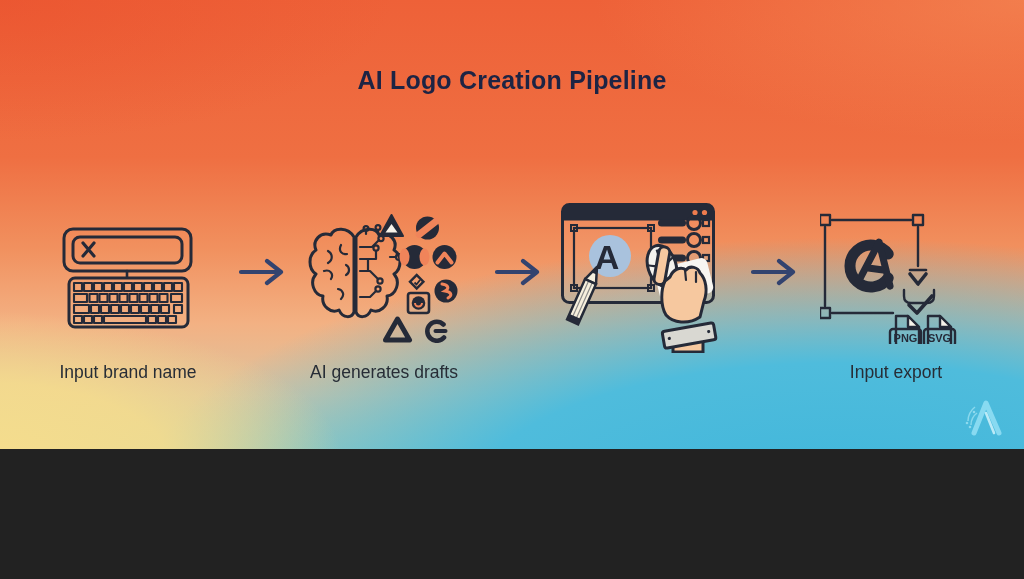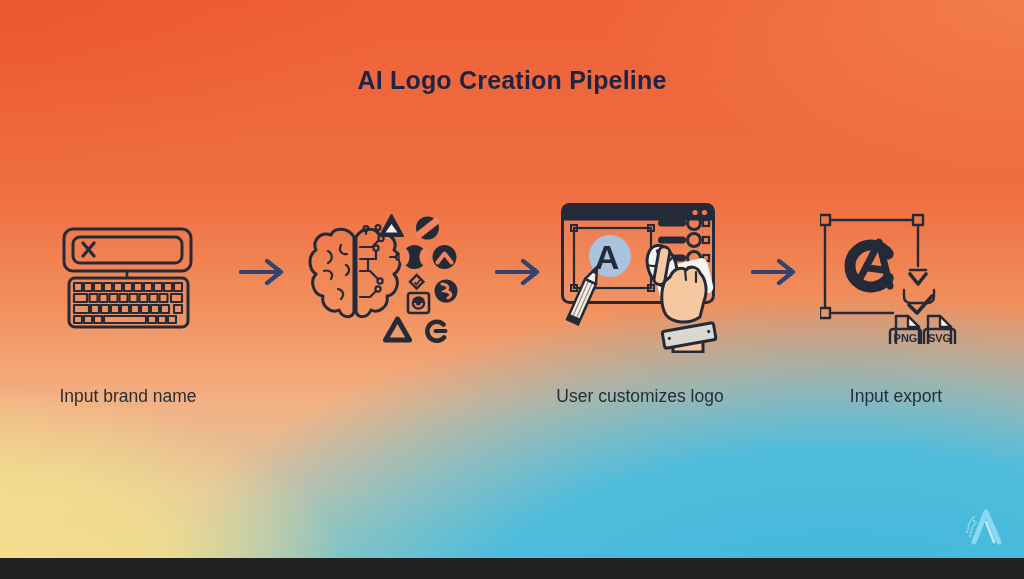--- a/index.html
+++ b/index.html
@@ -1,33 +1,33 @@
 <!DOCTYPE html>
 <html><head>
 <meta charset="utf-8">
 <style>
   html,body{margin:0;padding:0;background:#222;}
   .stage{
-    position:relative;width:1024px;height:558px;overflow:hidden;
+    position:relative;width:1024px;height:449px;overflow:hidden;
     font-family:"Liberation Sans",sans-serif;
     background:
       radial-gradient(52% 48% at -2% 102%, rgba(246,221,140,1) 0%, rgba(246,221,140,.85) 35%, rgba(246,221,140,0) 68%),
       radial-gradient(95% 82% at 82% 112%, #3fb6db 0%, #4fbcdc 38%, rgba(79,188,220,0) 72%),
       radial-gradient(60% 45% at 100% 0%, rgba(246,148,94,.55) 0%, rgba(246,148,94,0) 70%),
       radial-gradient(55% 45% at 0% 0%, rgba(233,77,43,.5) 0%, rgba(233,77,43,0) 70%),
       linear-gradient(180deg, #ee6138 0%, #ef6f42 35%, #f1905e 55%, #f3b183 72%, #ddc49f 88%, #bcccae 100%);
   }
   .title{
     position:absolute;top:66px;left:0;width:100%;text-align:center;
     font-size:25px;font-weight:700;color:#1d2444;letter-spacing:.2px;
   }
   .steps{position:absolute;top:198px;left:0;width:100%;display:flex;}
   .step{width:256px;display:flex;flex-direction:column;align-items:center;}
   .icon-wrap{height:160px;display:flex;align-items:center;justify-content:center;}
-  .step-label{margin-top:28px;font-size:17.5px;color:#272d36;text-align:center;}
+  .step-label{margin-top:4px;font-size:17.5px;color:#272d36;text-align:center;}
   .arrow{position:absolute;top:252px;width:48px;height:40px;}
   .a1{left:238px;} .a2{left:494px;} .a3{left:750px;}
   .watermark{position:absolute;right:12px;bottom:8px;opacity:.9;}
   svg text{font-family:"Liberation Sans",sans-serif;}
 </style>
 </head>
 <body>
 
 <div class="stage">
 
@@ -131,20 +131,21 @@
             <circle cx="110.5" cy="90" r="6.8" fill="#252a38"></circle>
             <path d="M107 90 a3.5 3.5 0 1 0 7 0" stroke="#f0845a" stroke-width="2" fill="none"></path>
             <circle cx="138" cy="78" r="11.5" fill="#252a38"></circle>
             <path d="M134 71 c6 1 8 4 3 7 c6 1 8 4 3 7" stroke="#f0845a" stroke-width="3" fill="none" stroke-linecap="round"></path>
             <path d="M89.5 106 L101.5 127 L77.5 127 Z" stroke="#252a38" stroke-width="5" fill="none" stroke-linejoin="round"></path>
             <path d="M135.5 111.5 A9.5 9.5 0 1 0 136 124.5" stroke="#252a38" stroke-width="4.6" fill="none" stroke-linecap="round"></path>
             <path d="M127.5 118 H137.5" stroke="#252a38" stroke-width="4" stroke-linecap="round"></path>
           </g>
         </svg>
       </div>
+      <div class="step-label">AI generates drafts</div>
     </div>
 
     <div class="step">
       <div class="icon-wrap">
         <svg width="158" height="150" viewBox="0 0 158 150">
           <rect x="1.5" y="1.5" width="151" height="98" rx="7" stroke="#252a38" stroke-width="3" fill="rgba(255,255,255,0.05)"></rect>
           <path d="M1.5 8.5 a7 7 0 0 1 7 -7 h137 a7 7 0 0 1 7 7 v9 h-151 z" fill="#252a38"></path>
           <circle cx="134" cy="9.5" r="2.6" fill="#ef7c4e"></circle>
           <circle cx="143.5" cy="9.5" r="2.6" fill="#ef7c4e"></circle>
           <g stroke="#252a38" fill="none">
@@ -188,21 +189,20 @@
             <path d="M124 67 l1 10 M135 69 v10" stroke="#252a38" stroke-width="2.2" stroke-linecap="round"></path>
             <path d="M112 140 l30 -5 v14 h-30 z" fill="#f6c89f" stroke="#252a38" stroke-width="3"></path>
             <g transform="rotate(-10 128 132)">
               <rect x="102" y="124" width="52" height="17" rx="2.5" fill="#d9d8d2" stroke="#252a38" stroke-width="3"></rect>
               <circle cx="108" cy="132" r="1.6" fill="#252a38"></circle>
                 <circle cx="148" cy="132" r="1.6" fill="#252a38"></circle>
             </g>
           </g>
         </svg>
       </div>
-      <div class="step-label">User customizes logo</div>
     </div>
 
     <div class="step">
       <div class="icon-wrap">
         <svg width="152" height="132" viewBox="0 0 152 132">
           <g stroke="#252a38" fill="none" stroke-linecap="round" stroke-linejoin="round">
             <path d="M12 8 H91 M5 15 V94 M12 101 H73" stroke-width="2.4"></path>
             <rect x="0" y="3" width="10" height="10" stroke-width="2.4"></rect>
             <rect x="93" y="3" width="10" height="10" stroke-width="2.4"></rect>
             <rect x="0" y="96" width="10" height="10" stroke-width="2.4"></rect>

